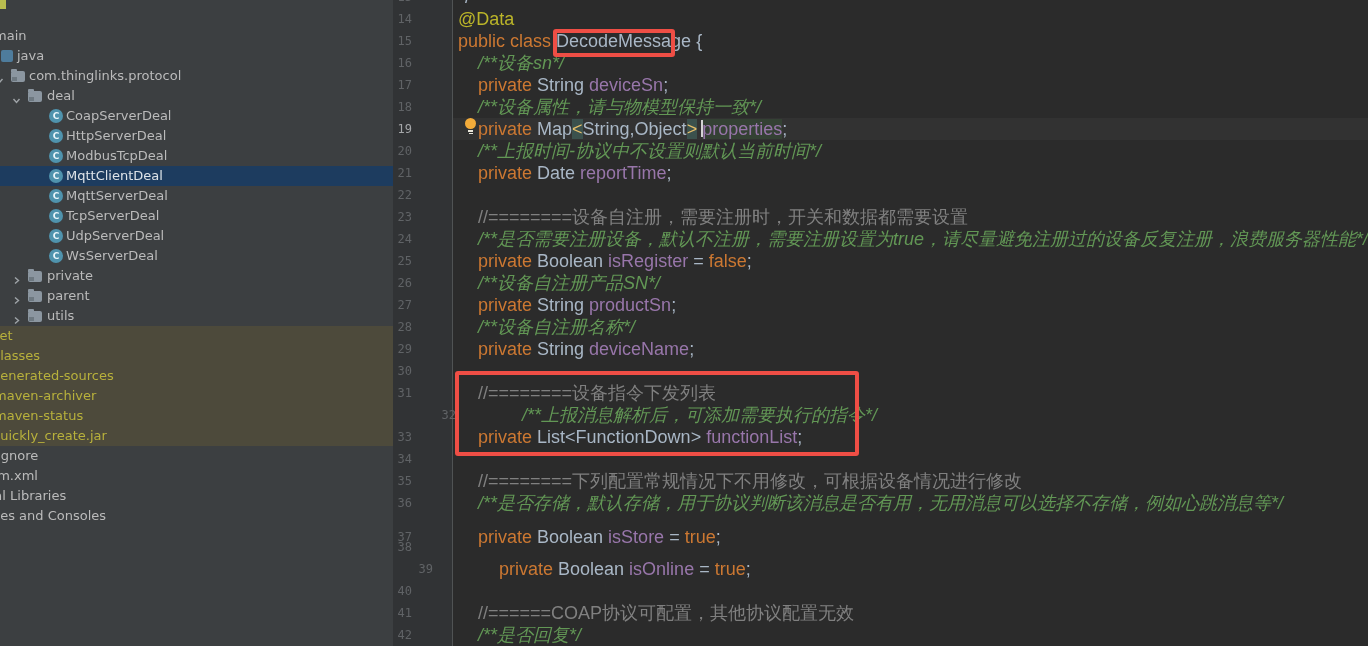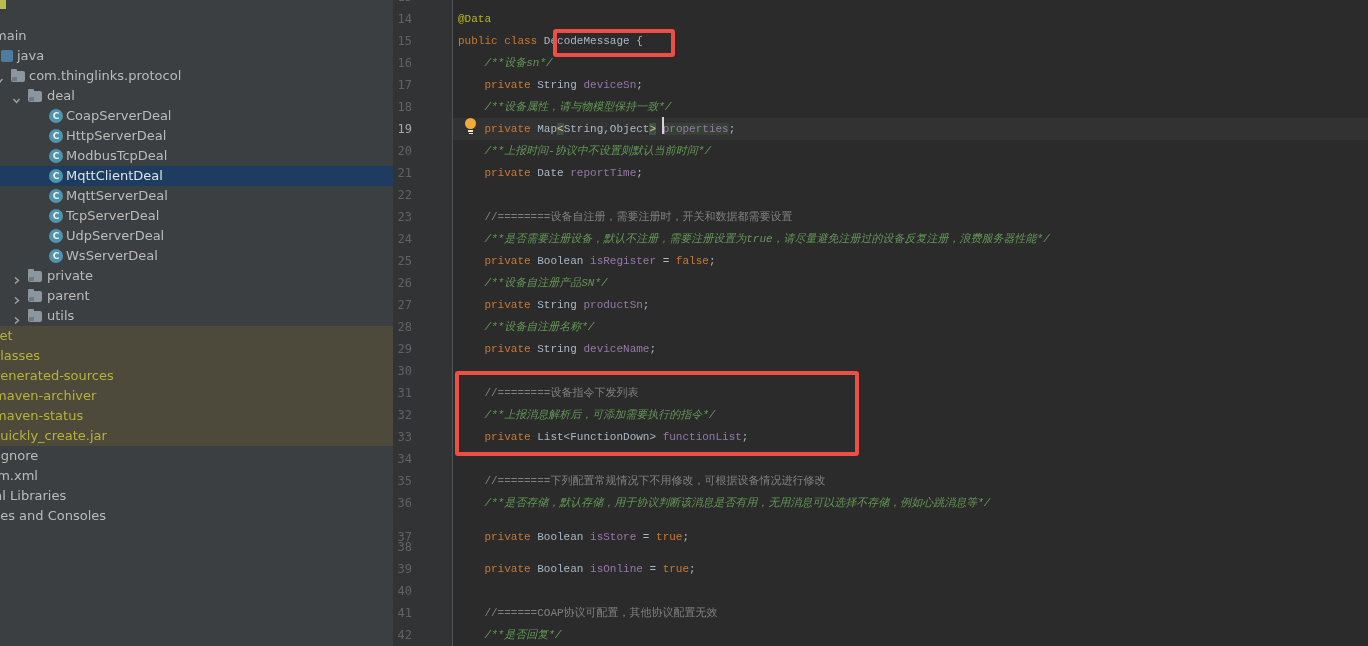--- a/index.html
+++ b/index.html
@@ -25,22 +25,22 @@
 
   
   .editor{position:absolute;left:393px;top:0;width:975px;height:646px;background:#2b2b2b;overflow:hidden;}
   .gutter{position:absolute;left:0;top:0;bottom:0;width:59px;background:#313335;border-right:1px solid #505354;}
   #lines{position:absolute;left:0;top:-14px;right:0;}
   .code-row{position:absolute;left:0;right:0;height:22px;line-height:22px;}
   .code-row.current::before{content:'';position:absolute;left:60px;right:0;top:0;bottom:0;background:#323232;}
   .lnum{position:absolute;left:3px;width:16px;text-align:right;font-family:"DejaVu Sans Mono","Liberation Mono",monospace;
         font-size:12px;color:#606366;}
   .code-row.current .lnum{color:#a6a8aa;}
-  .code{position:absolute;left:65px;top:0;white-space:pre;font-family:Liberation Mono, monospace;
-        font-size:11px;}
+  .code{position:absolute;left:65px;top:0;white-space:pre;font-family:Liberation Sans, sans-serif;
+        font-size:18px;}
   .s-k{color:#cc7832;}
   .s-st{color:#a9b7c6;}
   .s-f{color:#9876aa;}
   .s-d{color:#629755;font-style:italic;}
   .s-c{color:#808080;}
   .s-a{color:#bbb529;}
   .s-b{color:#e8bf6a;background:#3b514d;}
   .s-p{color:#9876aa;background:#344134;}
   .caret{display:inline-block;width:0;position:relative;}
   .caret::after{content:'';position:absolute;left:-1px;top:-15px;width:2px;height:17px;background:#d4d4d4;}
@@ -241,21 +241,21 @@
           <span class="code"><span class="s-st">    </span><span class="s-k">private </span><span class="s-st">String </span><span class="s-f">deviceName</span><span class="s-st">;</span></span>
         </div>
         <div class="code-row" style="top: 374px;">
           <span class="lnum">30</span>
           <span class="code"></span>
         </div>
         <div class="code-row" style="top: 396px;">
           <span class="lnum">31</span>
           <span class="code"><span class="s-st">    </span><span class="s-c">//========设备指令下发列表</span></span>
         </div>
-        <div class="code-row" style="top: 418px;">
+        <div class="code-row" style="top: 418px; margin-left: 44px;">
           <span class="lnum">32</span>
           <span class="code"><span class="s-st">    </span><span class="s-d">/**上报消息解析后，可添加需要执行的指令*/</span></span>
         </div>
         <div class="code-row" style="top: 440px;">
           <span class="lnum">33</span>
           <span class="code"><span class="s-st">    </span><span class="s-k">private </span><span class="s-st">List&lt;FunctionDown&gt; </span><span class="s-f">functionList</span><span class="s-st">;</span></span>
         </div>
         <div class="code-row" style="top: 462px;">
           <span class="lnum">34</span>
           <span class="code"></span>
@@ -269,21 +269,21 @@
           <span class="code"><span class="s-st">    </span><span class="s-d">/**是否存储，默认存储，用于协议判断该消息是否有用，无用消息可以选择不存储，例如心跳消息等*/</span></span>
         </div>
         <div class="code-row" style="top: 528px; margin-top: 12px;">
           <span class="lnum">37</span>
           <span class="code"><span class="s-st">    </span><span class="s-k">private </span><span class="s-st">Boolean </span><span class="s-f">isStore</span><span class="s-st"> = </span><span class="s-k">true</span><span class="s-st">;</span></span>
         </div>
         <div class="code-row" style="top: 550px;">
           <span class="lnum">38</span>
           <span class="code"><span class="s-st">    </span></span>
         </div>
-        <div class="code-row" style="top: 572px;">
+        <div class="code-row" style="top: 572px; margin-left: 21px;">
           <span class="lnum">39</span>
           <span class="code"><span class="s-st">    </span><span class="s-k">private </span><span class="s-st">Boolean </span><span class="s-f">isOnline</span><span class="s-st"> = </span><span class="s-k">true</span><span class="s-st">;</span></span>
         </div>
         <div class="code-row" style="top: 594px;">
           <span class="lnum">40</span>
           <span class="code"></span>
         </div>
         <div class="code-row" style="top: 616px;">
           <span class="lnum">41</span>
           <span class="code"><span class="s-st">    </span><span class="s-c">//======COAP协议可配置，其他协议配置无效</span></span>

